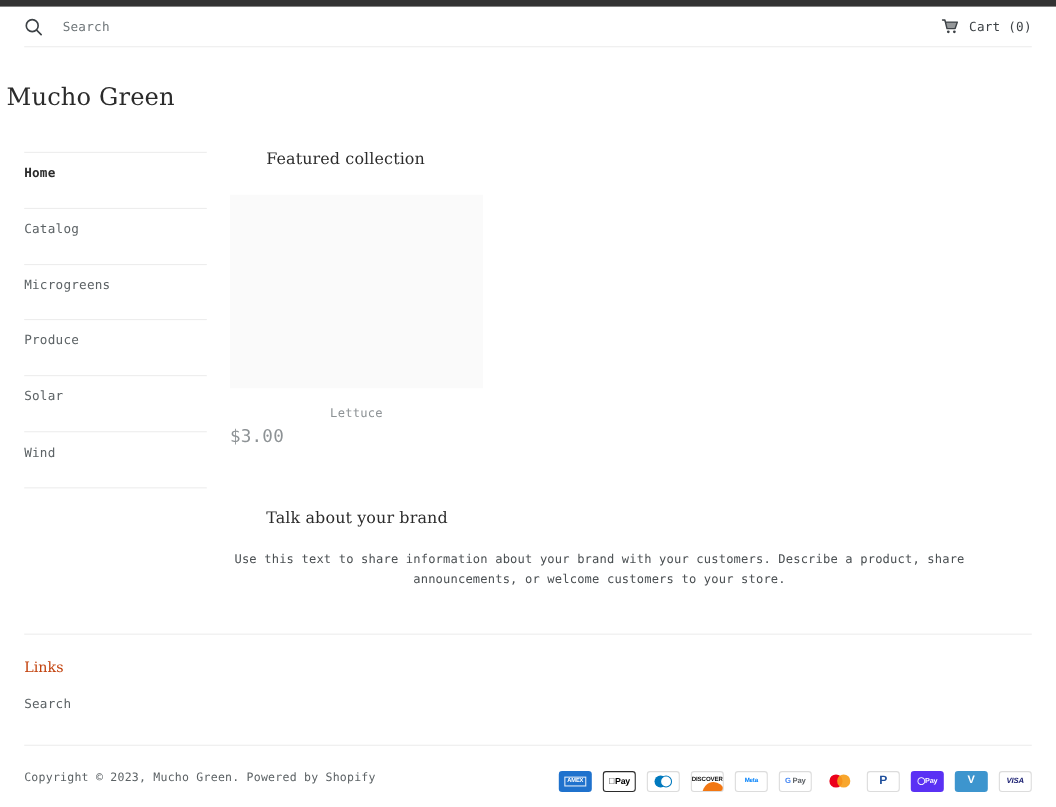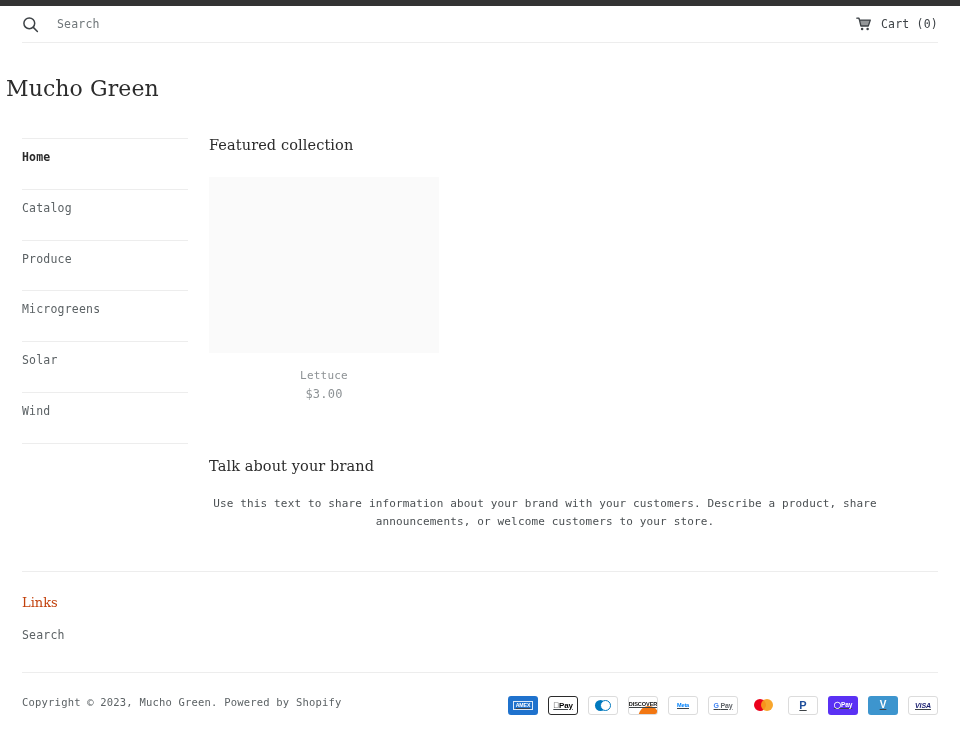--- a/index.html
+++ b/index.html
@@ -103,20 +103,21 @@
     flex: 1;
     padding-left: 21px;
   }
   .section-heading {
     font-family: "DejaVu Serif", "Liberation Serif", serif;
     font-size: 14.5px;
     font-weight: 400;
     color: #2b2b2b;
     letter-spacing: 0.1px;
     line-height: 1;
+    margin-left: 33px;
   }
 
   
   .product-grid {
     margin-top: 24px;
     display: flex;
   }
   .product-card {
     width: 230px;
     cursor: pointer;
@@ -128,22 +129,22 @@
   }
   .product-name {
     margin-top: 16px;
     text-align: center;
     font-size: 11px;
     letter-spacing: 0.2px;
     color: #8d9295;
   }
   .product-price {
     margin-top: 5px;
-    text-align: center;
-    font-size: 12px;
+    text-align: left;
+    font-size: 16px;
     letter-spacing: 0.2px;
     color: #8d9295;
   }
 
   
   .brand-block { margin-top: 58px; }
   .brand-body {
     margin-top: 22px;
     font-size: 11px;
     line-height: 1.62;
@@ -204,21 +205,20 @@
   .pay-badge {
     width: 30px;
     height: 19px;
     border-radius: 3px;
     background: #ffffff;
     display: flex;
     align-items: center;
     justify-content: center;
     overflow: hidden;
     flex: 0 0 auto;
-    text-decoration: underline;
   }
   .pay-bordered { border: 1px solid #dcdcdc; }
 
   .amex {
     background: #1f72cd;
   }
   .amex span {
     color: #ffffff;
     font-size: 5.2px;
     font-weight: bold;
@@ -326,22 +326,22 @@
 </div>
 <div class="header-rule"></div>
 
 <h1 class="store-title">Mucho Green</h1>
 
 <div class="page-body">
 
   <nav class="sidebar">
     <a class="nav-item active">Home</a>
     <a class="nav-item">Catalog</a>
+    <a class="nav-item">Microgreens</a>
     <a class="nav-item">Produce</a>
-    <a class="nav-item">Microgreens</a>
     <a class="nav-item">Solar</a>
     <a class="nav-item">Wind</a>
   </nav>
 
   <main class="main-col">
 
     <h2 class="section-heading">Featured collection</h2>
 
     <div class="product-grid">
       <div class="product-card">

